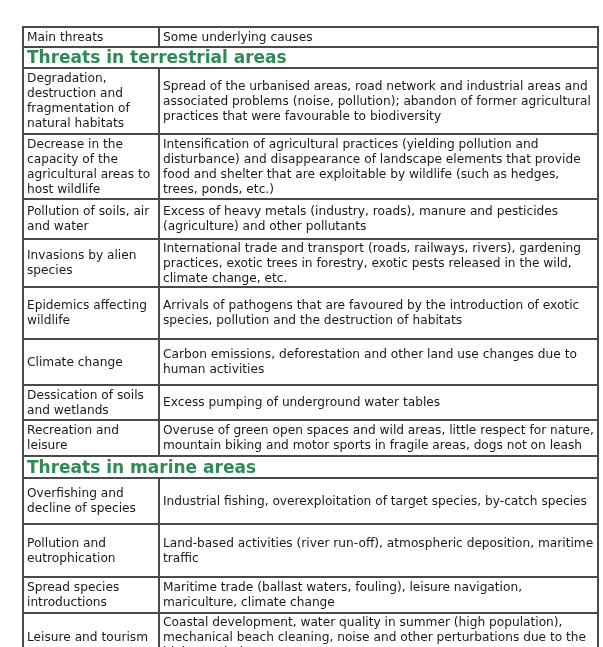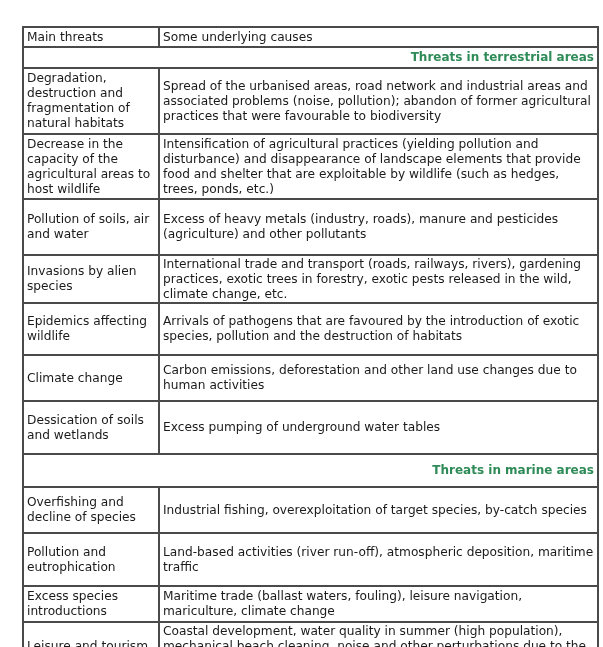--- a/index.html
+++ b/index.html
@@ -9,21 +9,21 @@
     position: absolute; left: 22px; top: 26px; width: 577px;
     border-collapse: collapse; table-layout: fixed;
     font-size: 12.2px; line-height: 15px;
   }
   table.threats td {
     border: 2px solid #4a4a4a; padding: 0 3px; vertical-align: middle;
     word-wrap: break-word;
   }
   td.c1 { width: 128px; }
   td.section {
-    color: #2e8b57; font-weight: bold; font-size: 12px; text-align: right;
+    color: #2e8b57; font-weight: bold; font-size: 17px;
   }
   td.hd { color: #1a1a1a; }
 </style>
 </head>
 <body>
 
 <table class="threats">
   <tbody>
     <tr style="height:20px">
       <td class="c1 hd">Main threats</td>
@@ -34,54 +34,58 @@
       <td class="section" colspan="2">Threats in terrestrial areas</td>
     </tr>
     <tr style="height:66px">
       <td class="c1">Degradation, destruction and fragmentation of natural habitats</td>
       <td>Spread of the urbanised areas, road network and industrial areas  and associated problems (noise, pollution); abandon of former agricultural practices that were favourable to biodiversity</td>
     </tr>
     <tr style="height:65px">
       <td class="c1">Decrease in the capacity of the agricultural areas to host wildlife</td>
       <td>Intensification of agricultural practices (yielding pollution and disturbance) and disappearance of landscape elements that provide food and shelter that are exploitable by wildlife (such as hedges, trees, ponds, etc.)</td>
     </tr>
-    <tr style="height:56px">
+    <tr style="height:40px">
       <td class="c1">Pollution of soils, air and water</td>
       <td>Excess of heavy metals (industry, roads), manure and pesticides (agriculture) and other pollutants</td>
     </tr>
     <tr style="height:48px">
       <td class="c1">Invasions by alien species</td>
       <td>International trade and transport (roads, railways, rivers), gardening practices, exotic trees in forestry, exotic pests released in the wild, climate change, etc.</td>
     </tr>
     <tr style="height:52px">
       <td class="c1">Epidemics affecting wildlife</td>
       <td>Arrivals of pathogens that are favoured by the introduction of exotic species, pollution and the destruction of habitats</td>
     </tr>
     <tr style="height:46px">
       <td class="c1">Climate change</td>
       <td>Carbon emissions, deforestation and other land use changes due to human activities</td>
     </tr>
-    <tr style="height:53px">
+    <tr style="height:35px">
       <td class="c1">Dessication of soils and wetlands</td>
       <td>Excess pumping of underground water tables</td>
     </tr>
+    <tr style="height:36px">
+      <td class="c1">Recreation and leisure</td>
+      <td>Overuse of green open spaces and wild areas, little respect for nature, mountain biking and motor sports in fragile areas, dogs not on leash</td>
+    </tr>
 
-    <tr style="height:33px">
+    <tr style="height:22px">
       <td class="section" colspan="2">Threats in marine areas</td>
     </tr>
     <tr style="height:46px">
       <td class="c1">Overfishing and decline of species</td>
       <td>Industrial fishing, overexploitation of target species, by-catch species</td>
     </tr>
     <tr style="height:53px">
       <td class="c1">Pollution and eutrophication</td>
       <td>Land-based activities (river run-off), atmospheric deposition, maritime traffic</td>
     </tr>
     <tr style="height:36px">
-      <td class="c1">Excess species introductions</td>
+      <td class="c1">Spread species introductions</td>
       <td>Maritime trade (ballast waters, fouling), leisure navigation, mariculture, climate change</td>
     </tr>
     <tr style="height:49px">
       <td class="c1">Leisure and tourism</td>
       <td>Coastal development, water quality in summer (high population), mechanical beach cleaning, noise and other perturbations due to the high population</td>
     </tr>
   </tbody>
 </table>
 
 </body></html>

